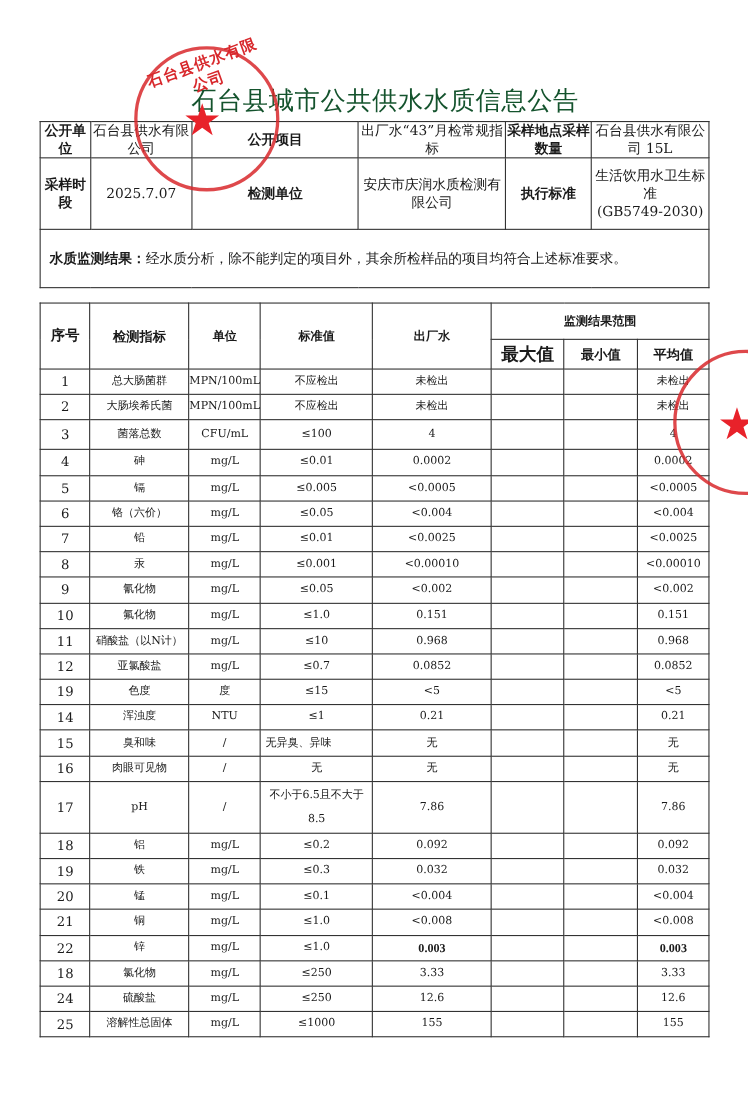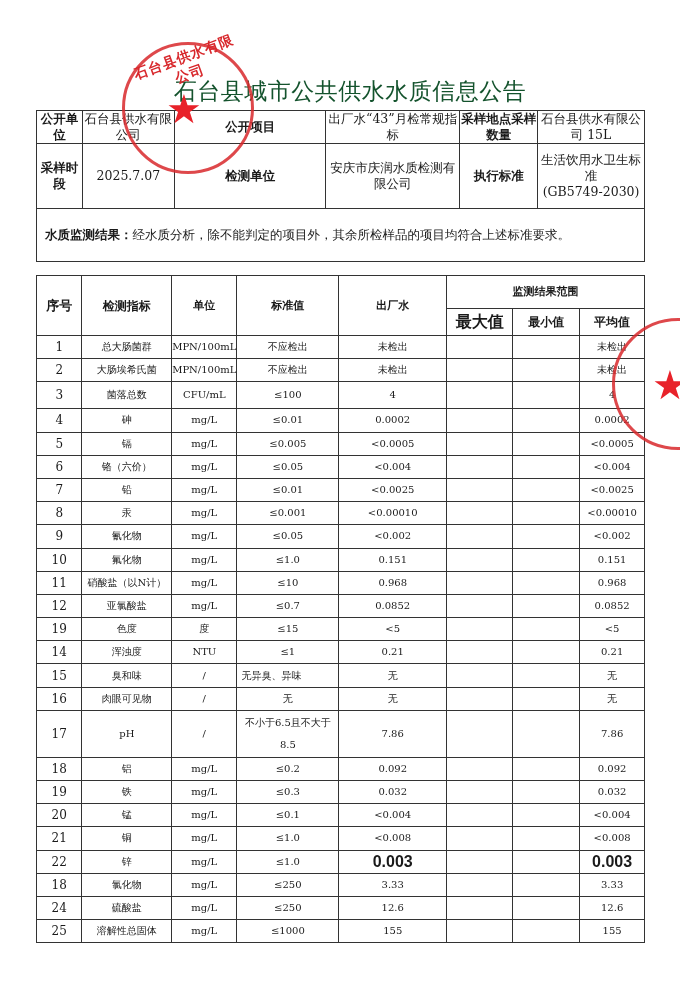--- a/index.html
+++ b/index.html
@@ -19,21 +19,21 @@
   .lbl { font-weight:bold; font-family:"DejaVu Sans","Liberation Sans",sans-serif; font-size:13px; }
   .small { font-size:11px; line-height:13px; }
   .result-row td { text-align:left; padding-left:8px; font-size:12.5px; height:52px; }
   .result-row b { font-family:"DejaVu Sans","Liberation Sans",sans-serif; }
   .main-table { left:36px; top:275px; width:609px; }
   .main-table td { font-size:10px; height:22.2px; line-height:12px; }
   .main-table .hdr td { font-family:"DejaVu Sans","Liberation Sans",sans-serif; font-weight:bold; }
   .main-table .hdr .big { font-size:13px; }
   .main-table .hdr .sm { font-size:11px; }
   .main-table td.seq { font-size:12px; }
-  .main-table td.bold-val { font-weight:bold; font-family:Liberation Sans, sans-serif; font-size:16px; }
+  .main-table td.bold-val { font-weight:bold; font-family:Liberation Serif, serif; font-size:11px; }
   .stamp {
     position:absolute; border:3px solid #d8282c; border-radius:50%; opacity:0.85; pointer-events:none;
   }
   .stamp-star { position:absolute; color:#e8222a; pointer-events:none; }
   .stamp-text { position:absolute; color:#d8282c; font-family:"DejaVu Sans","Liberation Sans",sans-serif; font-weight:bold; pointer-events:none; }
 </style>
 </head>
 <body>
 
 <div class="title">石台县城市公共供水水质信息公告</div>

